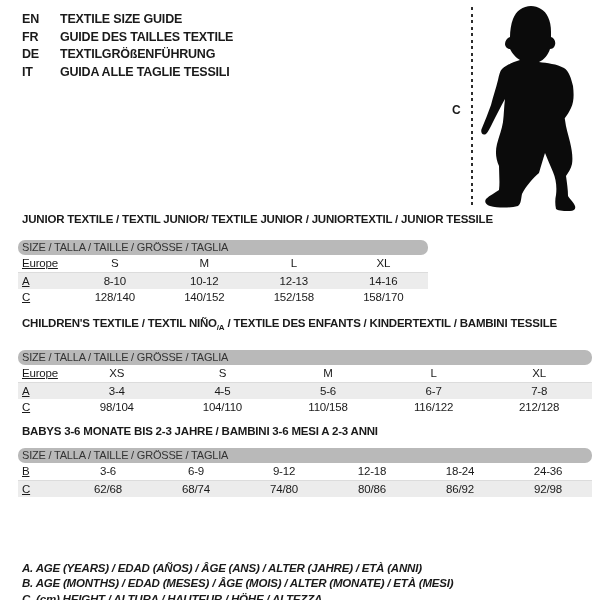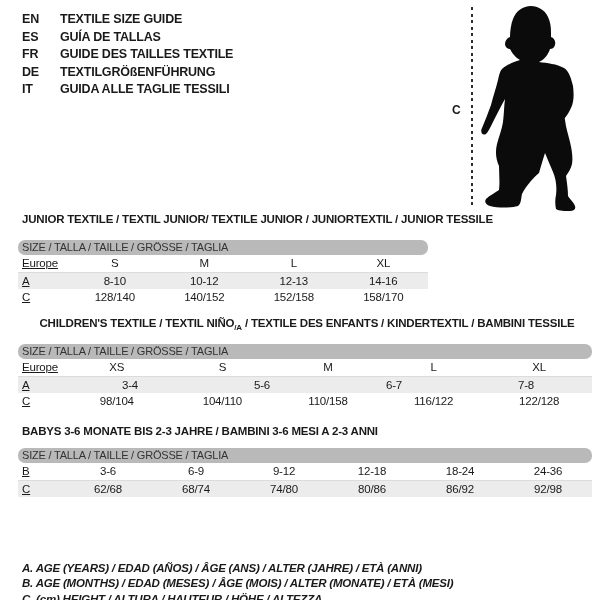--- a/index.html
+++ b/index.html
@@ -25,21 +25,21 @@
   .baby{position:absolute;left:478px;top:4px;width:120px;height:212px;}
 
   
   .table-block{position:absolute;left:18px;}
   .t0{top:212px;width:410px;}
   .t1{top:316px;width:574px;}
   .t2{top:424px;width:574px;}
   .tbl-title{font-weight:bold;font-size:11.5px;line-height:14px;padding-left:4px;letter-spacing:-0.2px;white-space:nowrap;}
   .tbl-title .sub{font-size:8px;vertical-align:sub;}
   .t0 .tbl-title{margin-bottom:14px;text-align:right;}
-  .t1 .tbl-title{margin-bottom:9px;text-align:center;}
+  .t1 .tbl-title{margin-bottom:15px;}
   .t2 .tbl-title{margin-bottom:10px;}
   .size-bar{
     background:#b9b9b9;height:15px;line-height:15px;
     font-size:11px;color:#333;padding-left:4px;letter-spacing:-0.2px;border-radius:7px;
   }
   .trow{display:flex;height:17px;line-height:17px;font-size:11.5px;letter-spacing:-0.2px;box-sizing:border-box;}
   .trow.shaded{background:#ececec;border-top:1px solid #dcdcdc;line-height:16px;}
   .cell{display:block;}
   .cell.label{flex:0 0 auto;padding-left:4px;box-sizing:border-box;text-decoration:underline;}
   .t0 .cell.label{width:52px;}
@@ -52,24 +52,20 @@
 </style>
 </head>
 <body>
 
 <div class="stage">
 
   <div class="lang-block">
     <div class="lang-row">
       <span class="lang-code">EN</span>
       <span class="lang-title">TEXTILE SIZE GUIDE</span>
-    </div>
-    <div class="lang-row">
-      <span class="lang-code">ES</span>
-      <span class="lang-title">GUÍA DE TALLAS</span>
     </div>
     <div class="lang-row">
       <span class="lang-code">FR</span>
       <span class="lang-title">GUIDE DES TAILLES TEXTILE</span>
     </div>
     <div class="lang-row">
       <span class="lang-code">DE</span>
       <span class="lang-title">TEXTILGRÖßENFÜHRUNG</span>
     </div>
     <div class="lang-row">
@@ -171,31 +167,32 @@
           <span class="cell label">Europe</span>
           <span class="cell val">XS</span>
           <span class="cell val">S</span>
           <span class="cell val">M</span>
           <span class="cell val">L</span>
           <span class="cell val">XL</span>
         </div>
         <div class="trow shaded">
           <span class="cell label">A</span>
           <span class="cell val">3-4</span>
+          <span class="cell val">4-5</span>
           <span class="cell val">5-6</span>
           <span class="cell val">6-7</span>
           <span class="cell val">7-8</span>
         </div>
         <div class="trow">
           <span class="cell label">C</span>
           <span class="cell val">98/104</span>
           <span class="cell val">104/110</span>
           <span class="cell val">110/158</span>
           <span class="cell val">116/122</span>
-          <span class="cell val">122/128</span>
+          <span class="cell val">212/128</span>
         </div>
       </div>
   </div>
 
   <div class="table-block t2">
     <div class="tbl-title">
         <div><span>BABYS 3-6 MONATE BIS 2-3 JAHRE / BAMBINI 3-6 MESI A 2-3 ANNI</span></div>
       </div>
     <div class="size-bar">SIZE / TALLA / TAILLE / GRÖSSE / TAGLIA</div>
     <div class="tbl-rows">

